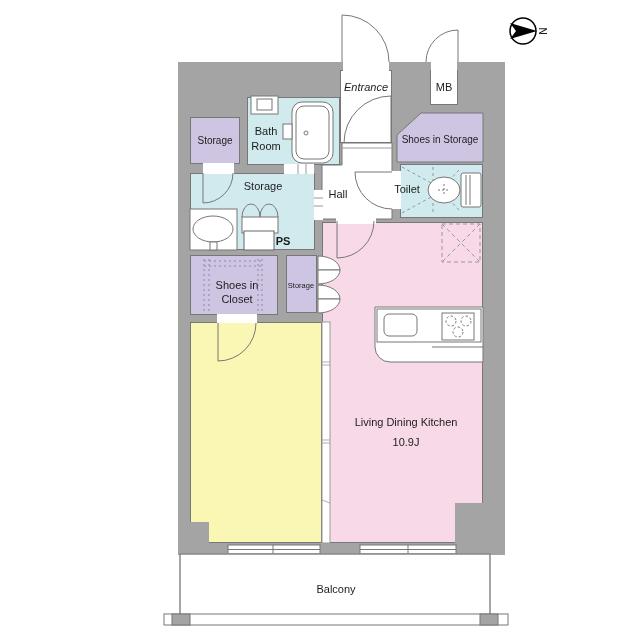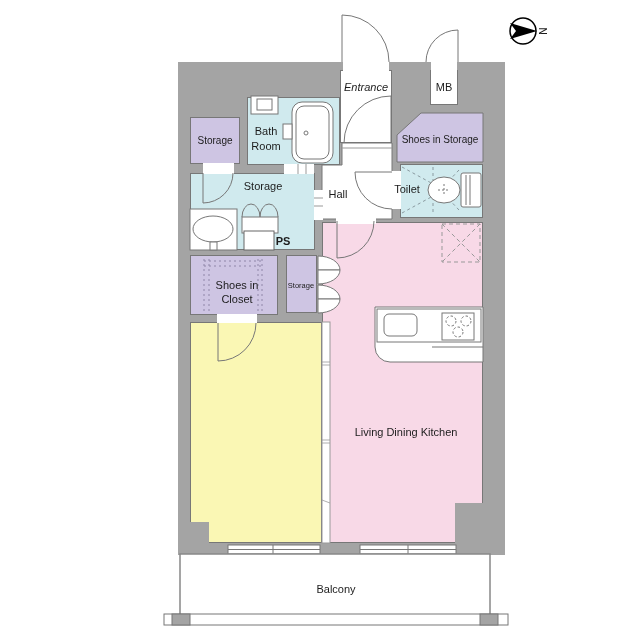--- a/index.html
+++ b/index.html
@@ -221,16 +221,17 @@
   <div class="lbl" style="left:338px;top:194px;">Hall</div>
   <div class="lbl" style="left:407px;top:189px;">Toilet</div>
   <div class="lbl bold" style="left:259px;top:241px;margin-left:24px;">PS</div>
   <div class="lbl" style="left:237px;top:292px;">
     <div>Shoes in</div>
     <div>Closet</div>
   </div>
   <div class="lbl tiny" style="left:301px;top:286px;">Storage</div>
   <div class="lbl" style="left:406px;top:432px;line-height:20px;">
     <div>Living Dining Kitchen</div>
+    <div>10.9J</div>
   </div>
   <div class="lbl" style="left:336px;top:589px;">Balcony</div>
   <div class="lbl" style="left:542px;top:31px;font-size:10px;transform:translate(-50%,-50%) rotate(90deg);">N</div>
 </div>
 
 </body></html>

